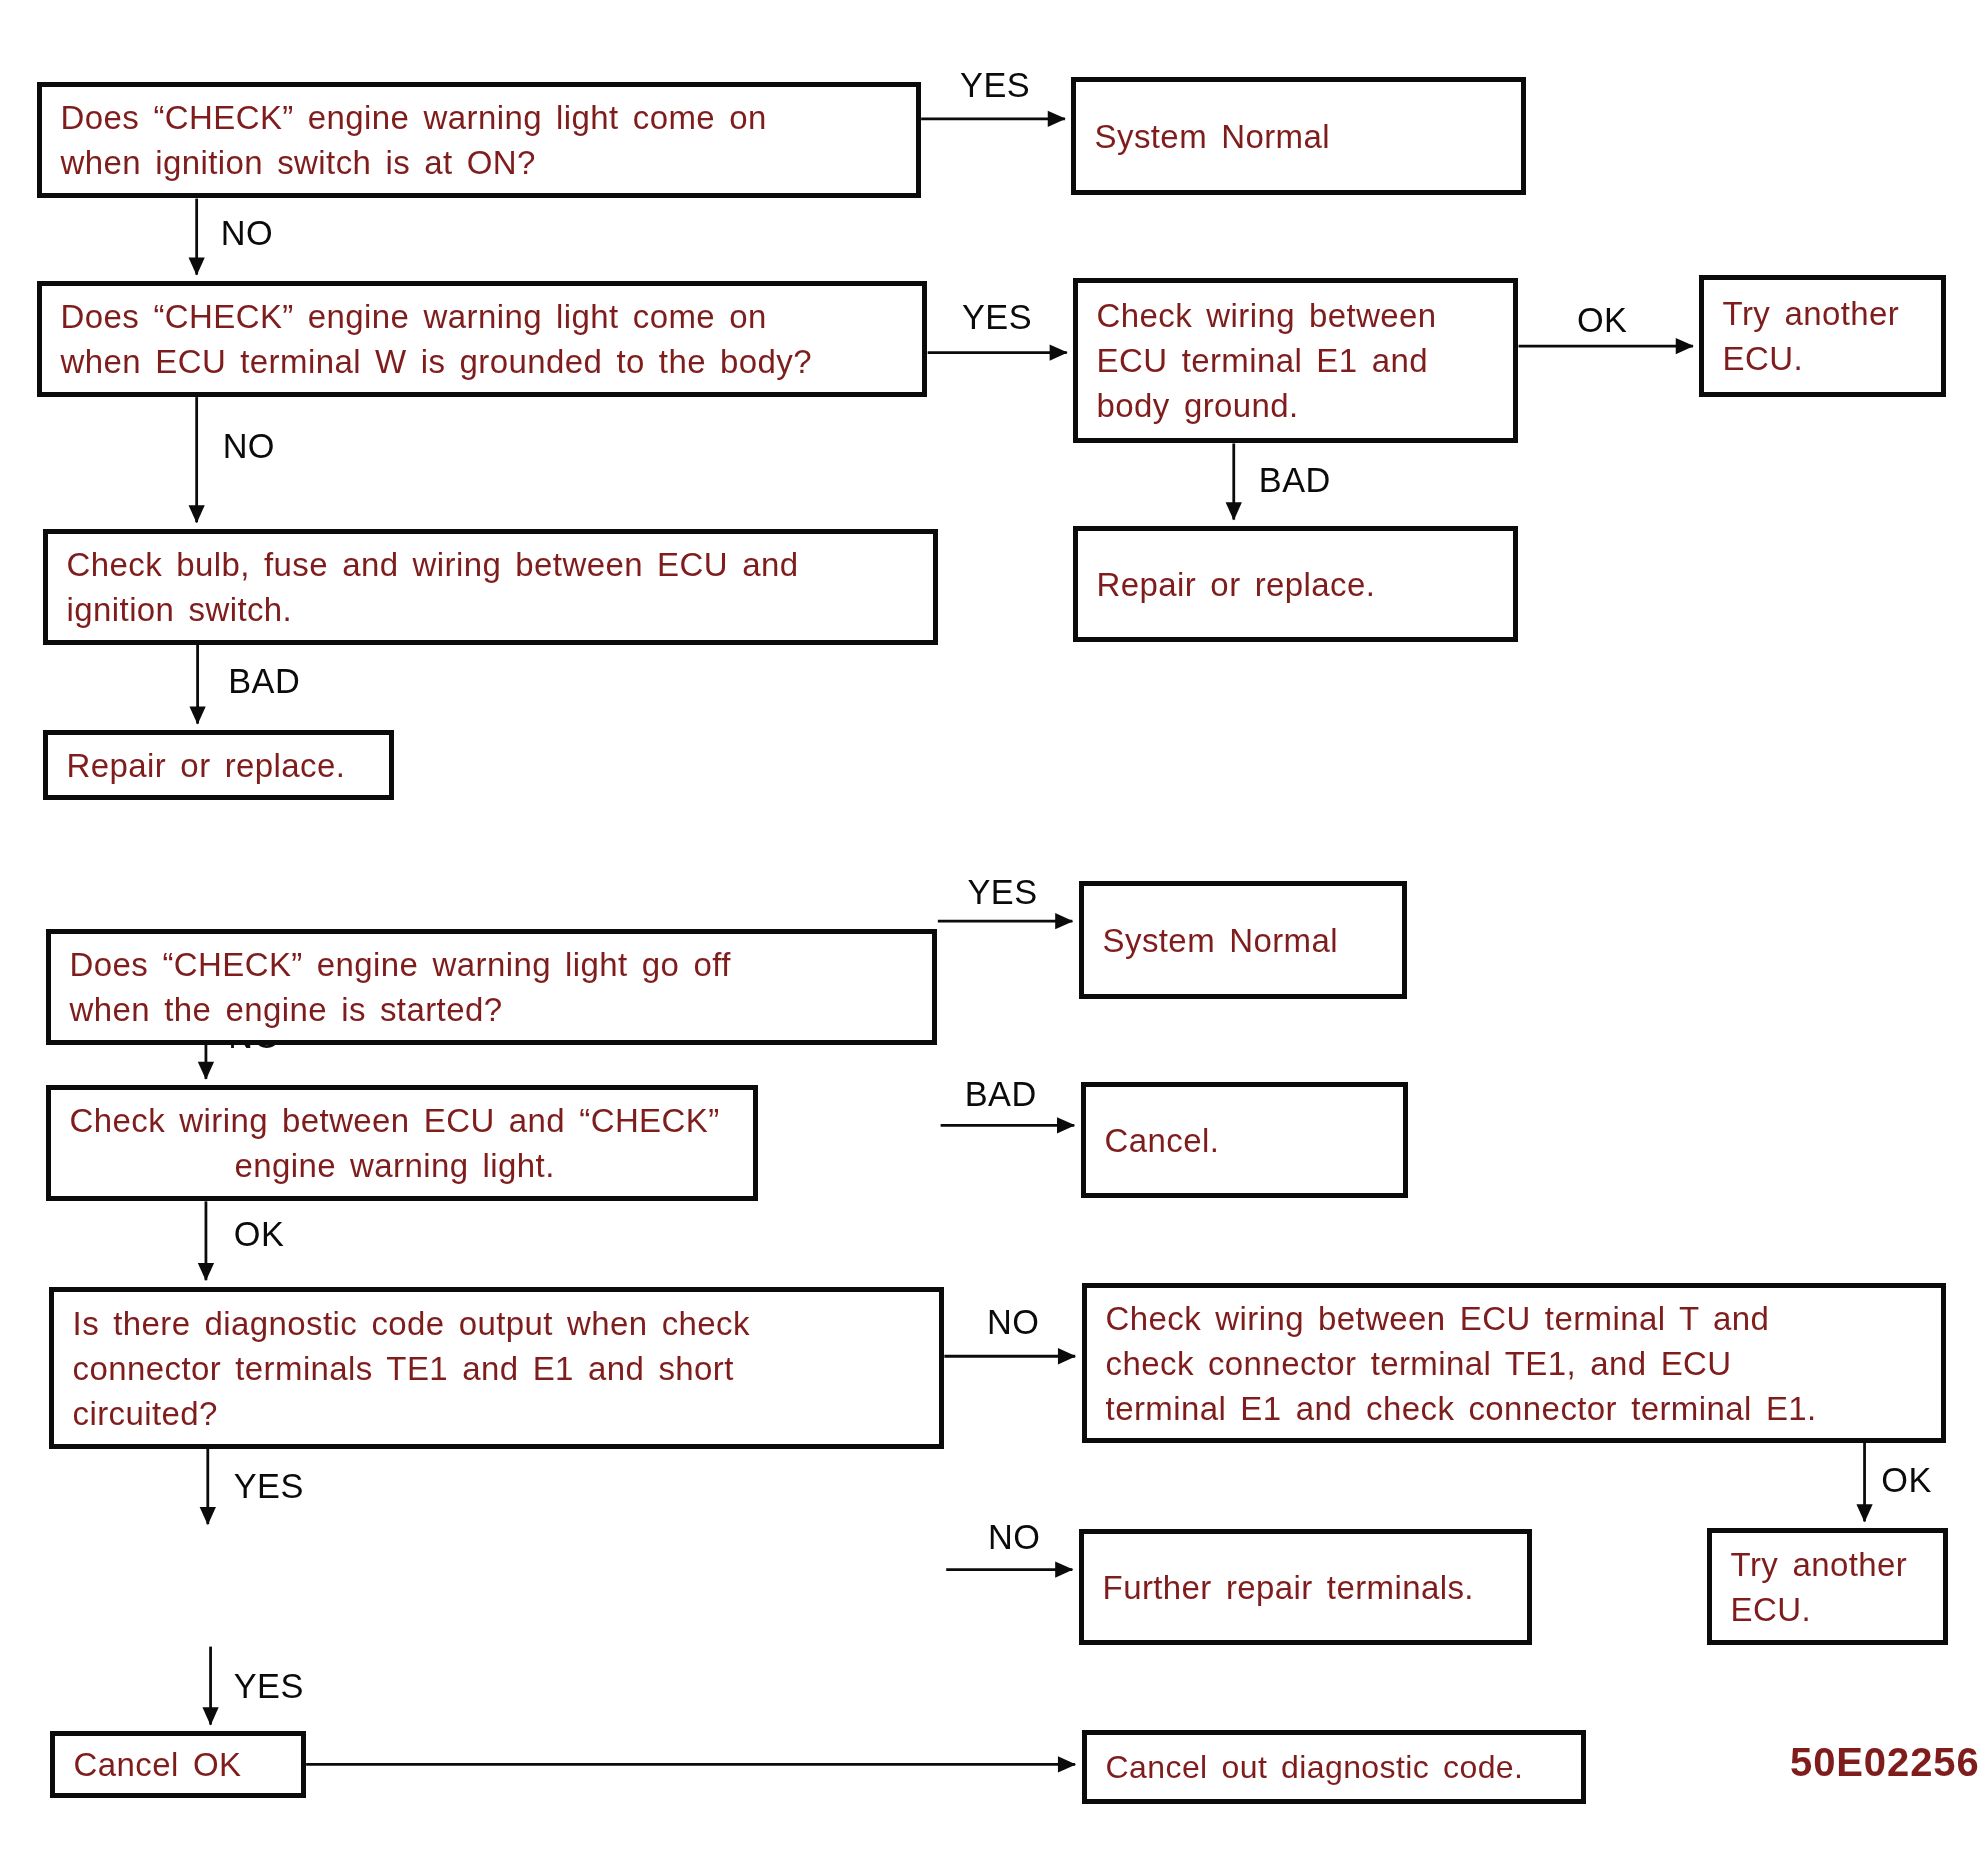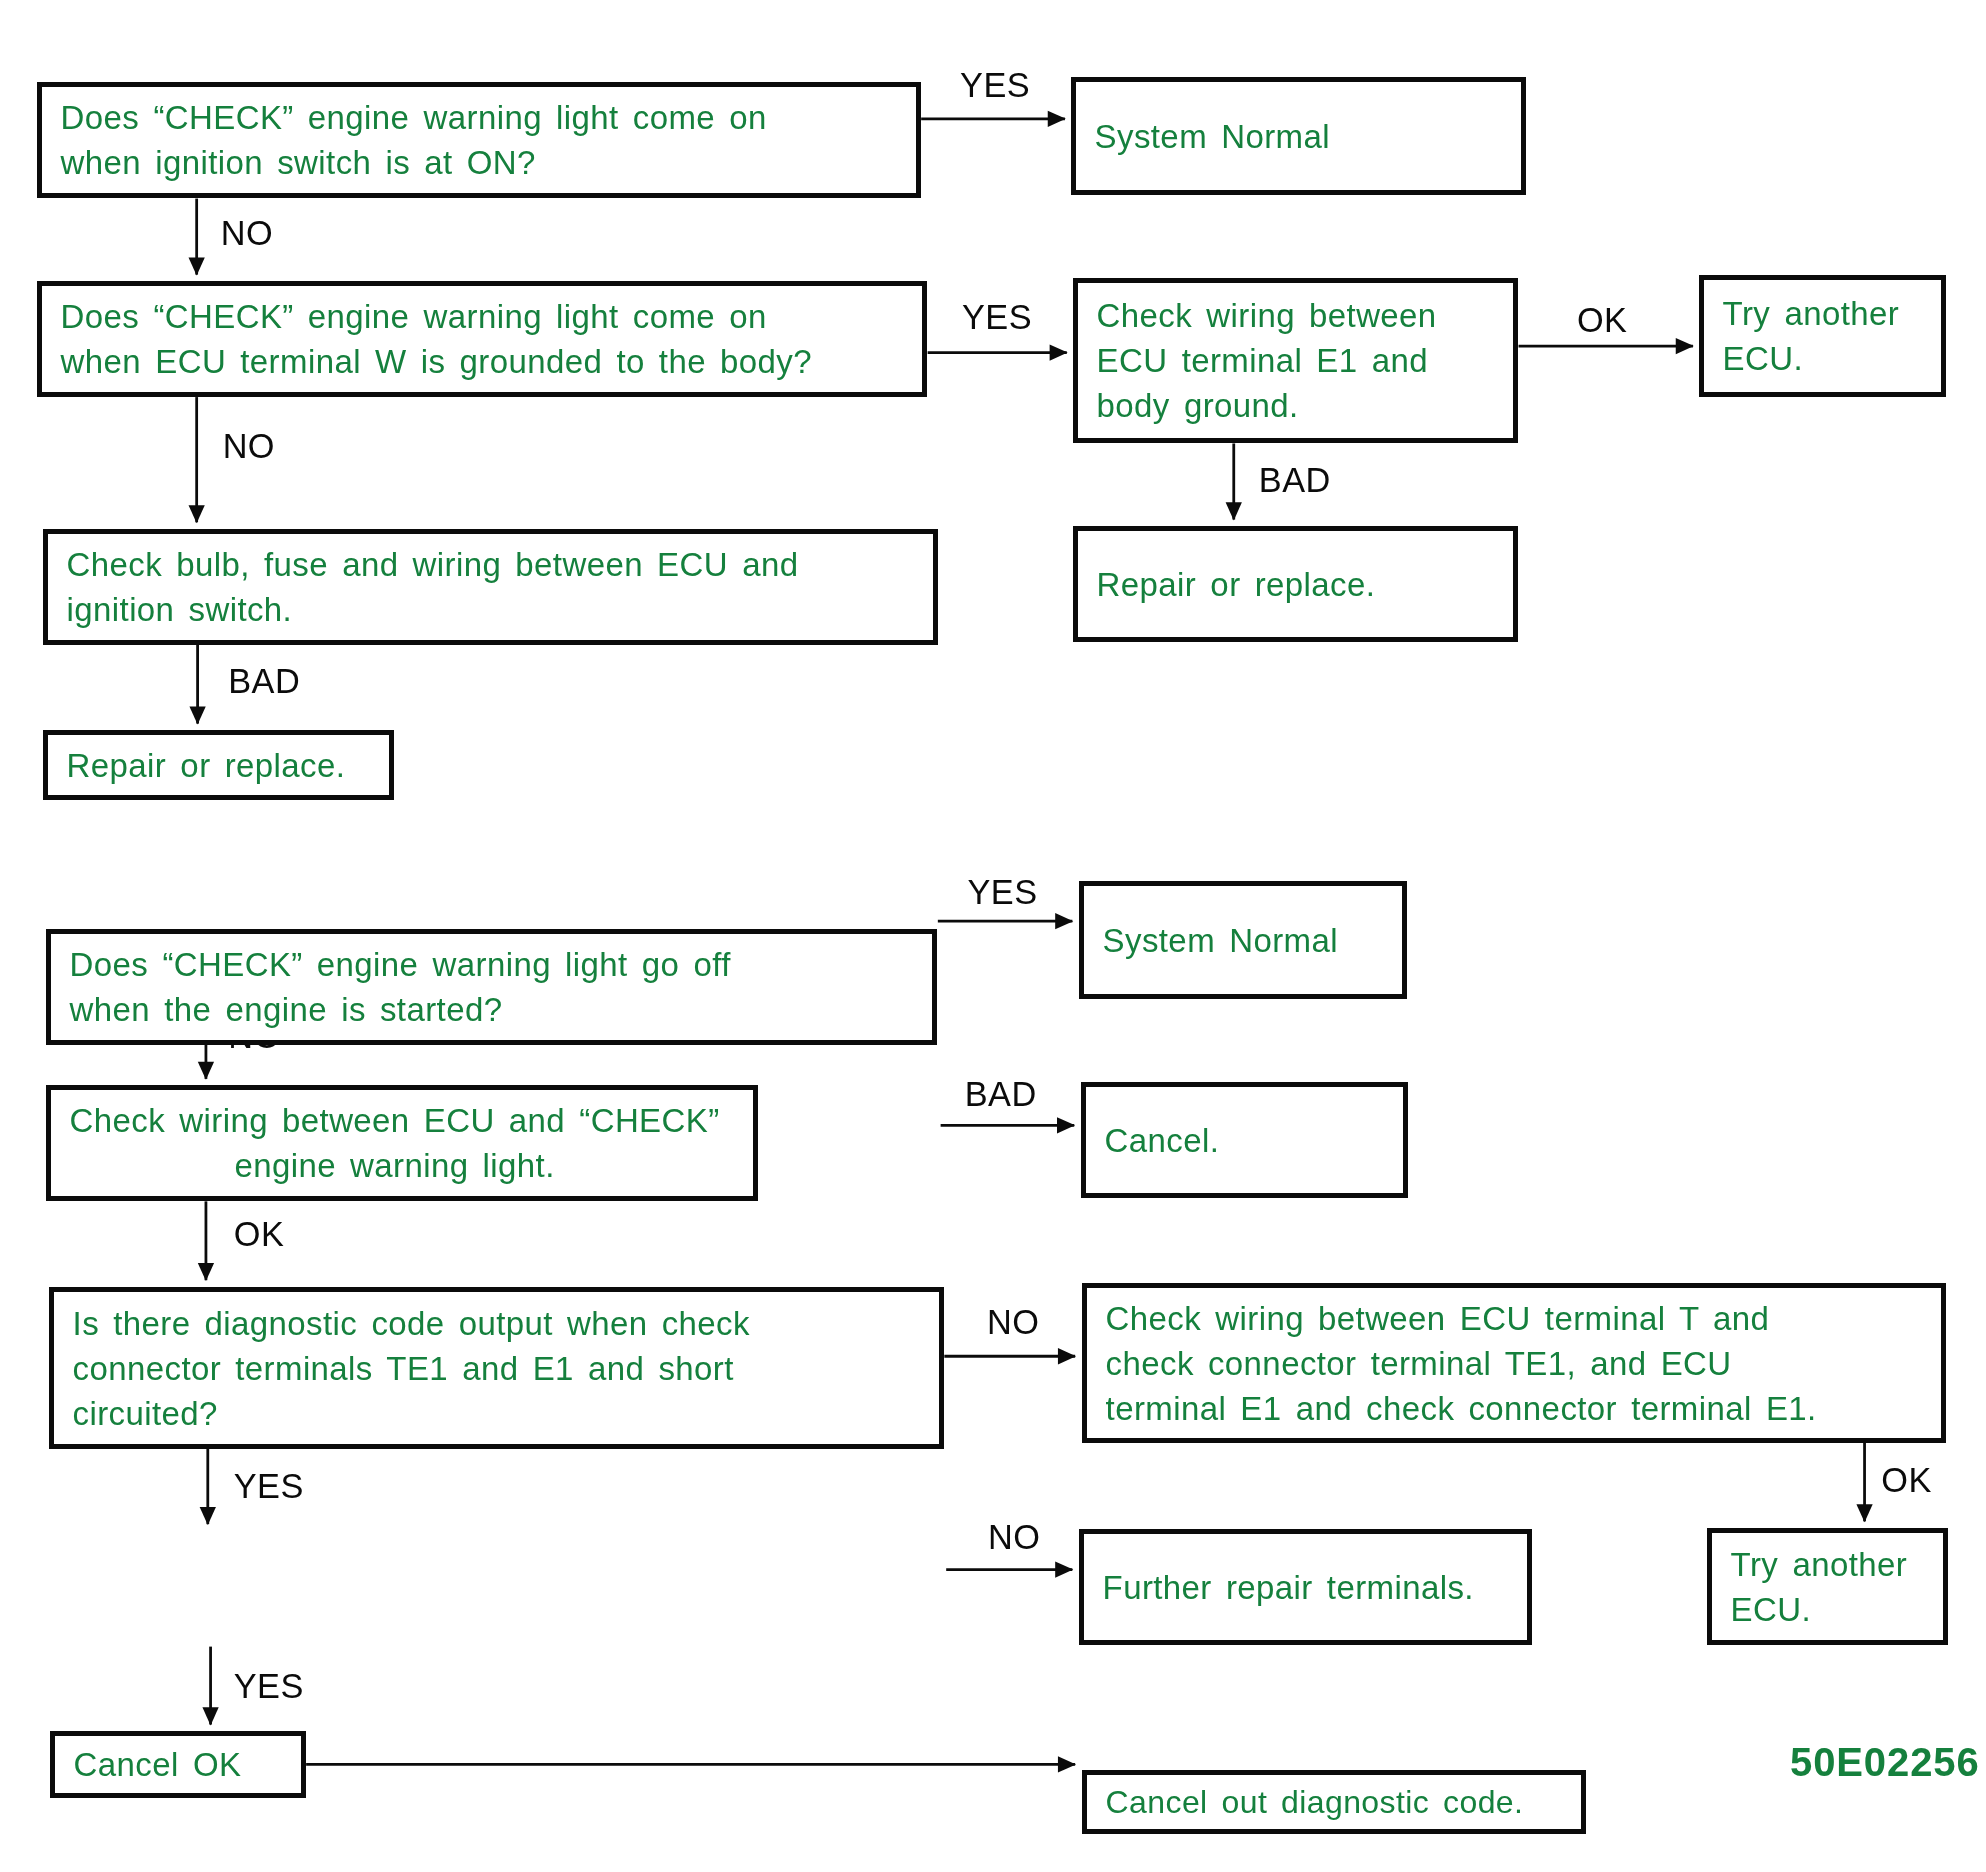--- a/index.html
+++ b/index.html
@@ -2,21 +2,21 @@
 <html style="font-size:15px"><head>
 <meta charset="utf-8">
 <style>
   html, body { margin: 0; padding: 0; background: #ffffff; }
   .canvas {
     position: relative;
     width: 1987px;
     height: 1873px;
     background: #ffffff;
     font-family: "Liberation Sans", sans-serif;
-    color: #15803d;
+    color: #7f1d1d;
     overflow: hidden;
   }
   .node {
     position: absolute;
     box-sizing: border-box;
     border: 5.6px solid #0b0b0b;
     background: #ffffff;
     display: flex;
     align-items: center;
     padding-left: 18.6px;
@@ -190,20 +190,20 @@
 
   <div class="node" style="left:1707px; top:1528px; width:241px; height:117px;">
     <span class="txt">Try another
 ECU.</span>
   </div>
 
   <div class="node" style="left:50px; top:1731px; width:256px; height:67px;">
     <span class="txt">Cancel OK</span>
   </div>
 
-  <div class="node small" style="left:1082px; top:1770px; width:504px; height:64px;text-align:center;">
+  <div class="node small" style="left:1082px; top:1730px; width:504px; height:74px;text-align:center;">
     <span class="txt">Cancel out diagnostic code.</span>
   </div>
 
   <div class="figure-code">50E02256</div>
 
 </div>
 
 
 </body></html>

